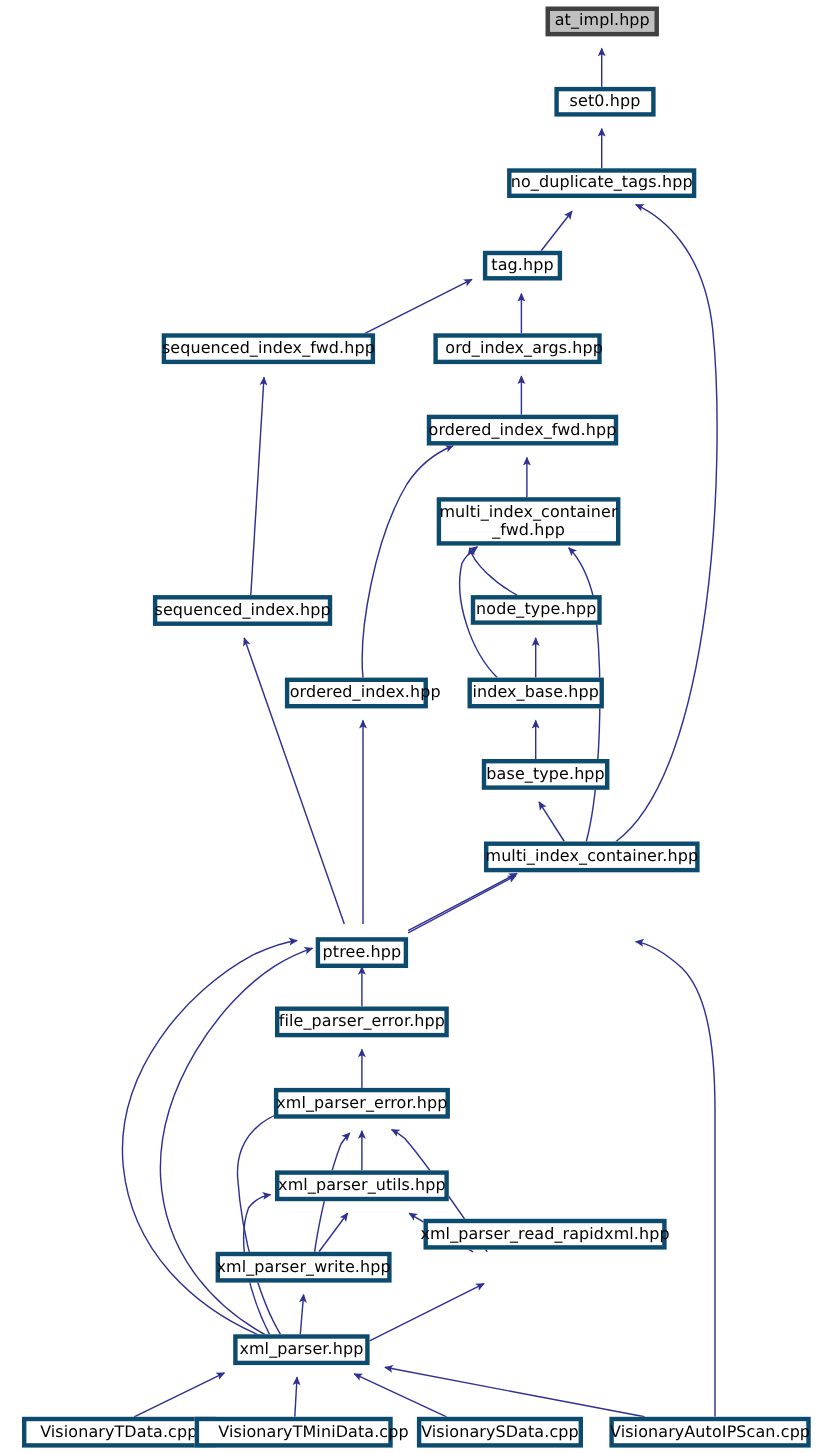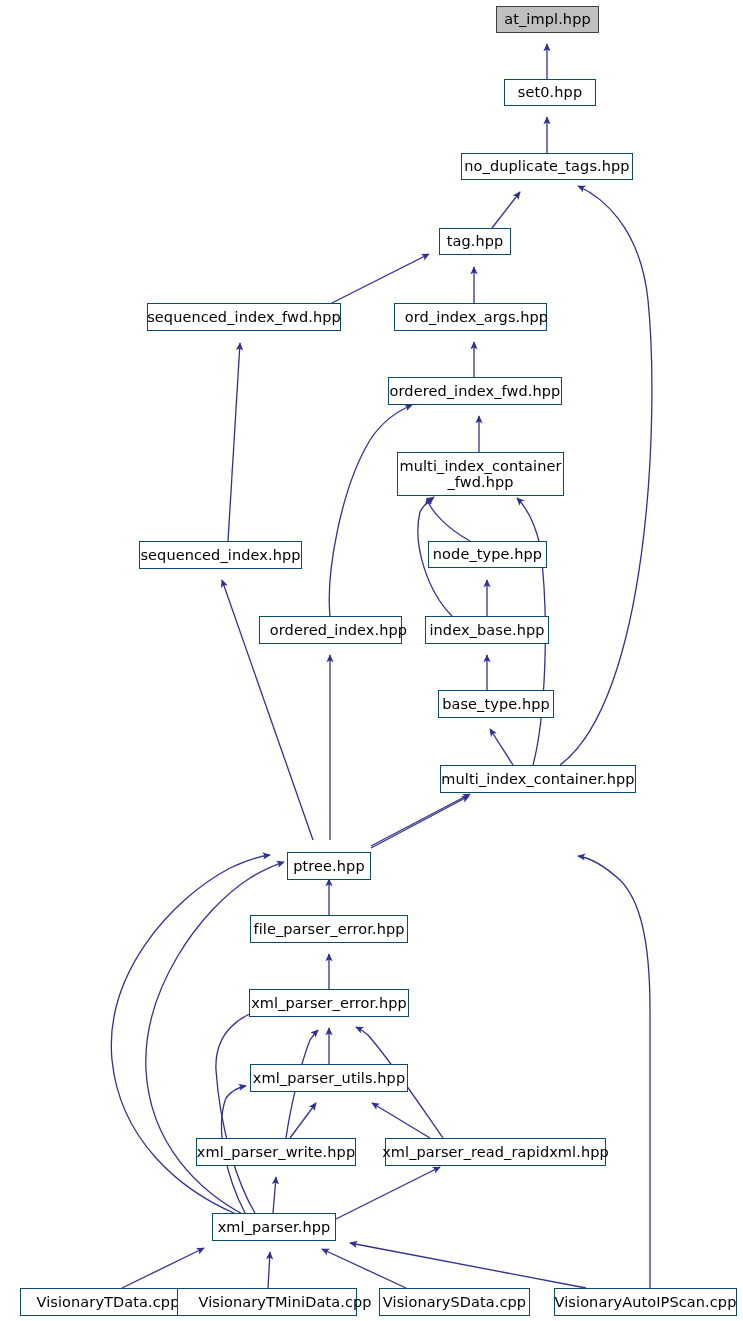--- a/index.html
+++ b/index.html
@@ -21,21 +21,21 @@
     position: absolute;
     left: 0;
     top: 0;
     width: 743px;
     height: 1321px;
   }
   .node {
     position: absolute;
     box-sizing: border-box;
     background: #ffffff;
-    border: 1px solid #0c4a6e;
+    border: 4px solid #0c4a6e;
     color: #000000;
     font-size: 14.5px;
     line-height: 1.12;
     display: flex;
     align-items: center;
     justify-content: center;
     text-align: center;
     white-space: pre;
     letter-spacing: 0.1px;
     z-index: 5;
@@ -101,29 +101,29 @@
       <div class="node" style="left: 504px; top: 79px; width: 92px; height: 27px;">set0.hpp</div>
       <div class="node" style="left: 461px; top: 153px; width: 172px; height: 27px;">no_duplicate_tags.hpp</div>
       <div class="node" style="left: 439px; top: 228px; width: 72px; height: 27px;">tag.hpp</div>
       <div class="node" style="left: 147px; top: 303px; width: 194px; height: 28px;">sequenced_index_fwd.hpp</div>
       <div class="node" style="left: 394px; top: 303px; width: 153px; height: 28px; padding-left: 12px;">ord_index_args.hpp</div>
       <div class="node" style="left: 388px; top: 377px; width: 174px; height: 28px;">ordered_index_fwd.hpp</div>
       <div class="node" style="left: 397px; top: 452px; width: 167px; height: 44px;">multi_index_container
 _fwd.hpp</div>
       <div class="node" style="left: 428px; top: 541px; width: 119px; height: 27px;">node_type.hpp</div>
       <div class="node" style="left: 139px; top: 541px; width: 163px; height: 28px;">sequenced_index.hpp</div>
-      <div class="node" style="left: 259px; top: 616px; width: 143px; height: 28px; padding-left: 16px;">ordered_index.hpp</div>
+      <div class="node" style="left: 259px; top: 616px; width: 130px; height: 28px; padding-left: 16px;">ordered_index.hpp</div>
       <div class="node" style="left: 425px; top: 616px; width: 124px; height: 28px;">index_base.hpp</div>
       <div class="node" style="left: 438px; top: 690px; width: 116px; height: 28px;">base_type.hpp</div>
       <div class="node" style="left: 440px; top: 765px; width: 196px; height: 28px;">multi_index_container.hpp</div>
       <div class="node" style="left: 287px; top: 852px; width: 84px; height: 28px;">ptree.hpp</div>
       <div class="node" style="left: 250px; top: 915px; width: 158px; height: 28px;">file_parser_error.hpp</div>
       <div class="node" style="left: 249px; top: 989px; width: 160px; height: 28px;">xml_parser_error.hpp</div>
       <div class="node" style="left: 250px; top: 1064px; width: 158px; height: 28px;">xml_parser_utils.hpp</div>
       <div class="node" style="left: 196px; top: 1138px; width: 160px; height: 28px;">xml_parser_write.hpp</div>
-      <div class="node" style="left: 385px; top: 1138px; width: 221px; height: 28px;">xml_parser_read_rapidxml.hpp</div>
+      <div class="node" style="left: 385px; top: 1108px; width: 221px; height: 28px;">xml_parser_read_rapidxml.hpp</div>
       <div class="node" style="left: 212px; top: 1213px; width: 124px; height: 28px;">xml_parser.hpp</div>
       <div class="node" style="left: 20px; top: 1288px; width: 176px; height: 28px;">VisionaryTData.cpp</div>
       <div class="node" style="left: 177px; top: 1288px; width: 180px; height: 28px; padding-left: 36px;">VisionaryTMiniData.cpp</div>
       <div class="node" style="left: 379px; top: 1288px; width: 151px; height: 28px;">VisionarySData.cpp</div>
       <div class="node" style="left: 554px; top: 1288px; width: 183px; height: 28px;">VisionaryAutoIPScan.cpp</div>
     </div>
 </div>
 
 </body></html>

